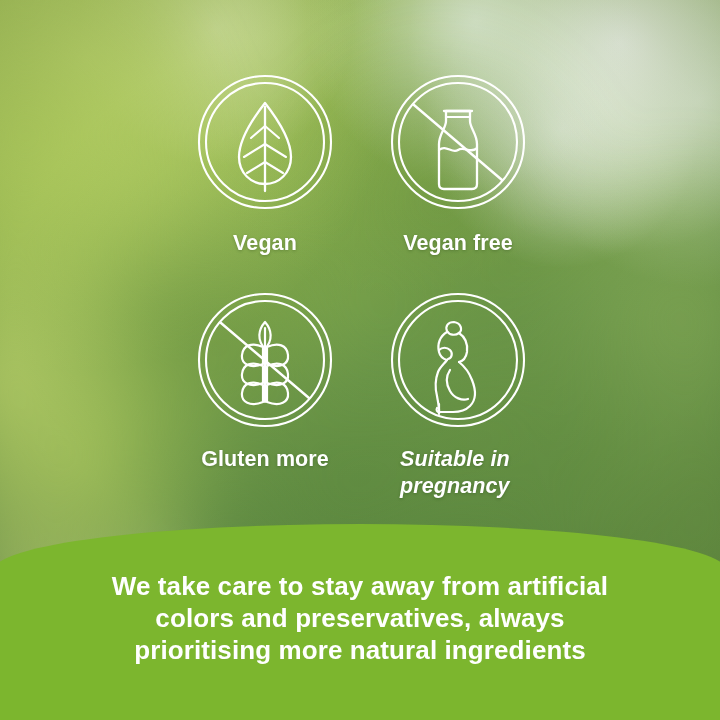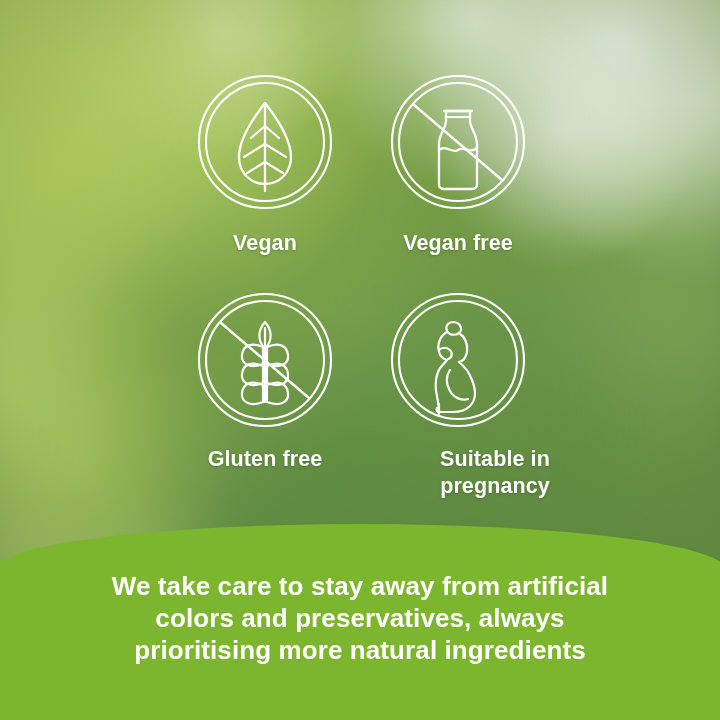--- a/index.html
+++ b/index.html
@@ -72,21 +72,21 @@
     position: absolute;
     color: #ffffff;
     font-size: 21.5px;
     font-weight: 700;
     line-height: 27px;
     letter-spacing: 0.1px;
     text-shadow: 0 1px 3px rgba(30,56,18,0.30);
     white-space: pre-line;
   }
   .label-center { text-align: center; }
-  .label-left   { text-align: center; }
+  .label-left   { text-align: left; font-style: italic; }
 
   
   .banner {
     position: absolute;
     left: -6px;
     bottom: 0;
     width: 732px;
     height: 196px;
     background: #7cb62e;
     border-top-left-radius: 50% 46px;
@@ -167,21 +167,21 @@
             <path d="M66 55 C 55 50, 46 53, 45 63 C 44 72, 53 77, 66 72 Z"></path>
             <path d="M70 55 C 81 50, 90 53, 91 63 C 92 72, 83 77, 70 72 Z"></path>
             <path d="M66 74 C 55 69, 46 72, 45 82 C 44 91, 53 96, 66 91 Z"></path>
             <path d="M70 74 C 81 69, 90 72, 91 82 C 92 91, 83 96, 70 91 Z"></path>
             <path d="M66 93 C 55 88, 46 91, 45 101 C 44 110, 53 115, 66 110 Z"></path>
             <path d="M70 93 C 81 88, 90 91, 91 101 C 92 110, 83 115, 70 110 Z"></path>
             <line x1="24" y1="31" x2="112" y2="106" stroke-width="2.4"></line>
           </g>
         </svg>
       </div>
-      <div class="badge-label label-center" style="left:175px; top:446px; width:180px;">Gluten free</div>
+      <div class="badge-label label-center" style="left:175px; top:446px; width:180px;">Gluten more</div>
     </div>
 
     <div class="badge">
       <div class="ring-wrap" style="left:390px; top:292px;">
         <svg width="136" height="136" viewBox="0 0 136 136">
           <g fill="none" stroke="#ffffff" stroke-linecap="round" stroke-linejoin="round" stroke-width="2.2">
             <circle cx="68" cy="68" r="66" stroke-width="2.1"></circle>
             <circle cx="68" cy="68" r="59" stroke-width="2.1"></circle>
             <path d="M64 30 C 58 30, 55 34, 57 39 C 59 43, 65 44, 69 41 C 73 38, 71 31, 64 30 Z"></path>
             <path d="M57 40 C 50 44, 47 52, 49 60 C 50 64, 53 67, 57 68"></path>

